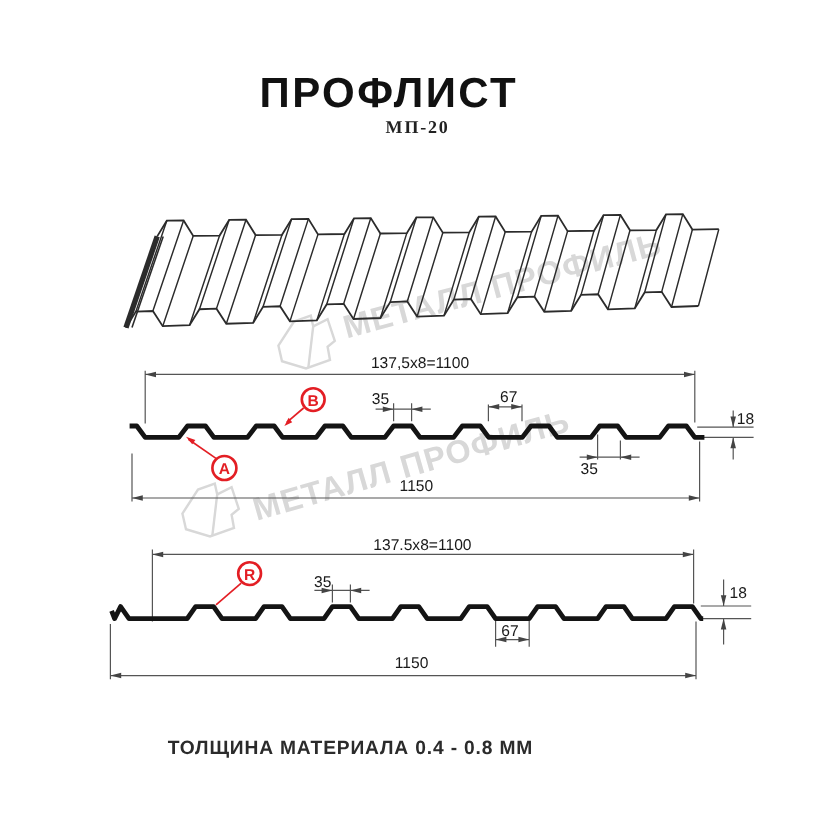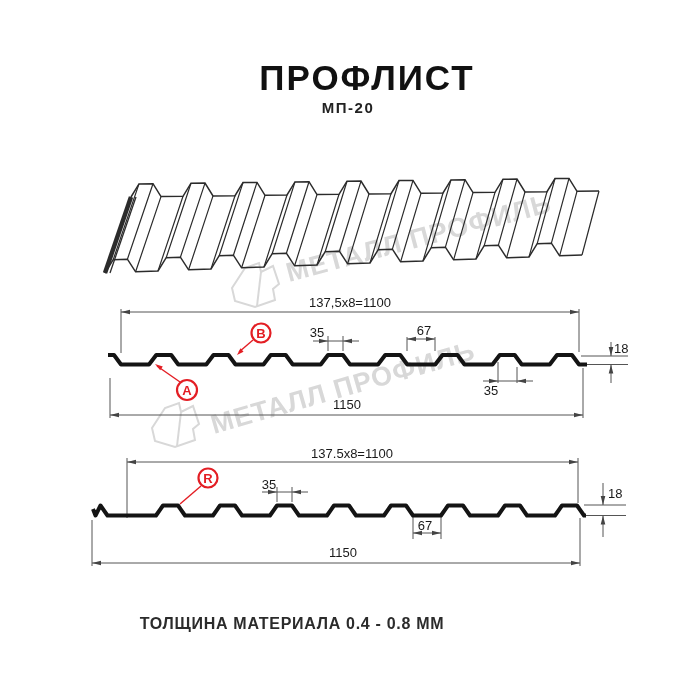--- a/index.html
+++ b/index.html
@@ -1,21 +1,21 @@
 <!DOCTYPE html>
 <html><head>
 <meta charset="utf-8">
 <style>
   html,body{margin:0;padding:0;background:#fff;}
   .stage{position:relative;width:700px;height:700px;background:#fff;overflow:hidden;
          font-family:"Liberation Sans",sans-serif;}
   .title{position:absolute;top:58px;left:0;width:648px;text-align:center;
-         font-size:35px;font-weight:800;letter-spacing:2px;color:#111;margin-left:43px;}
+         font-size:35px;font-weight:800;letter-spacing:2px;color:#111;}
   .subtitle{position:absolute;top:99px;left:0;width:696px;text-align:center;
-         font-size:15px;font-weight:600;letter-spacing:1.5px;color:#222;}
+         font-size:15px;font-weight:600;letter-spacing:1.5px;color:#222;font-family:Liberation Serif, serif;}
   .footer{position:absolute;top:615px;left:0;width:584px;text-align:center;
          font-size:16px;font-weight:600;letter-spacing:.7px;color:#2b2b2b;}
   svg.canvas{position:absolute;left:0;top:0;}
   .dimtxt{font-size:13px;fill:#1a1a1a;}
   .redtxt{font-size:13px;font-weight:bold;}
   .wmtxt{font-size:27px;font-weight:bold;letter-spacing:1px;}
 </style>
 </head>
 <body>
 

